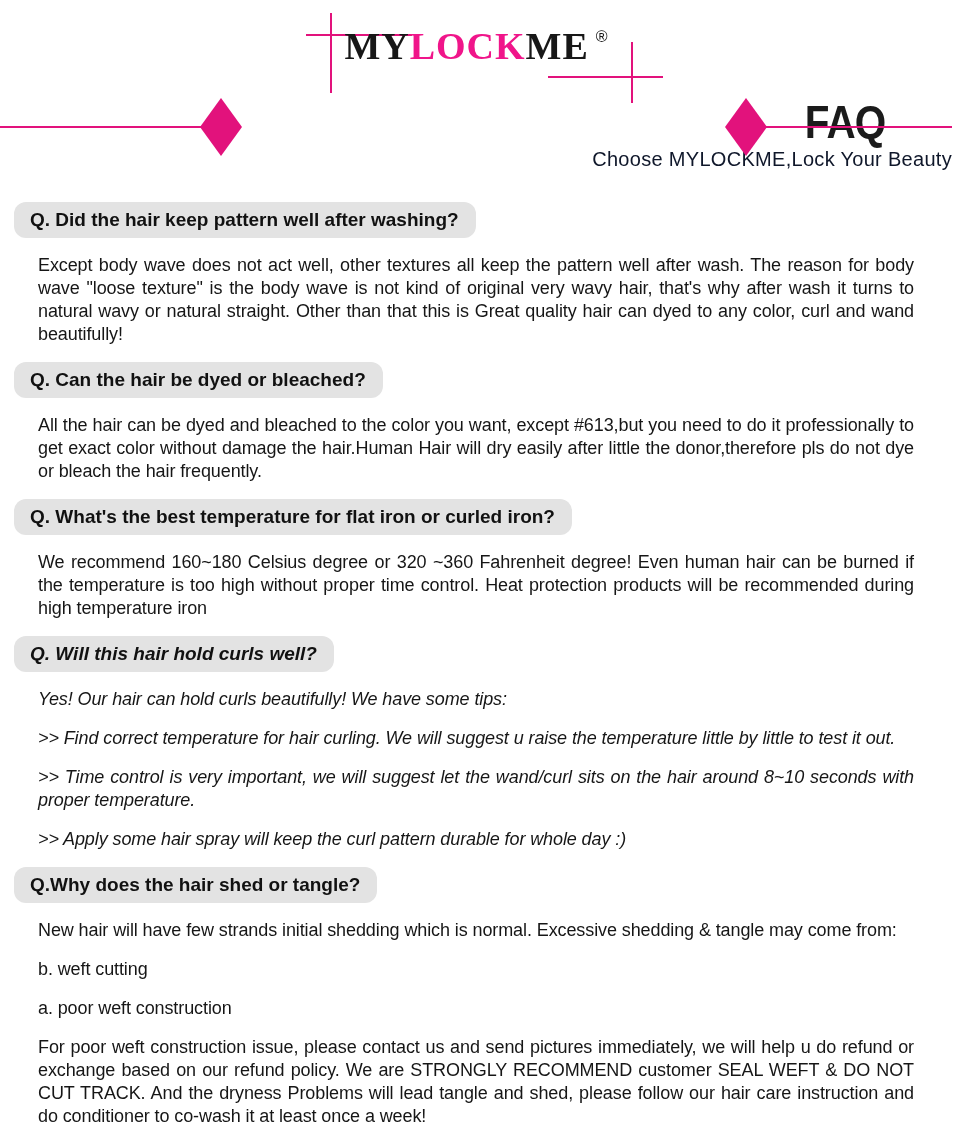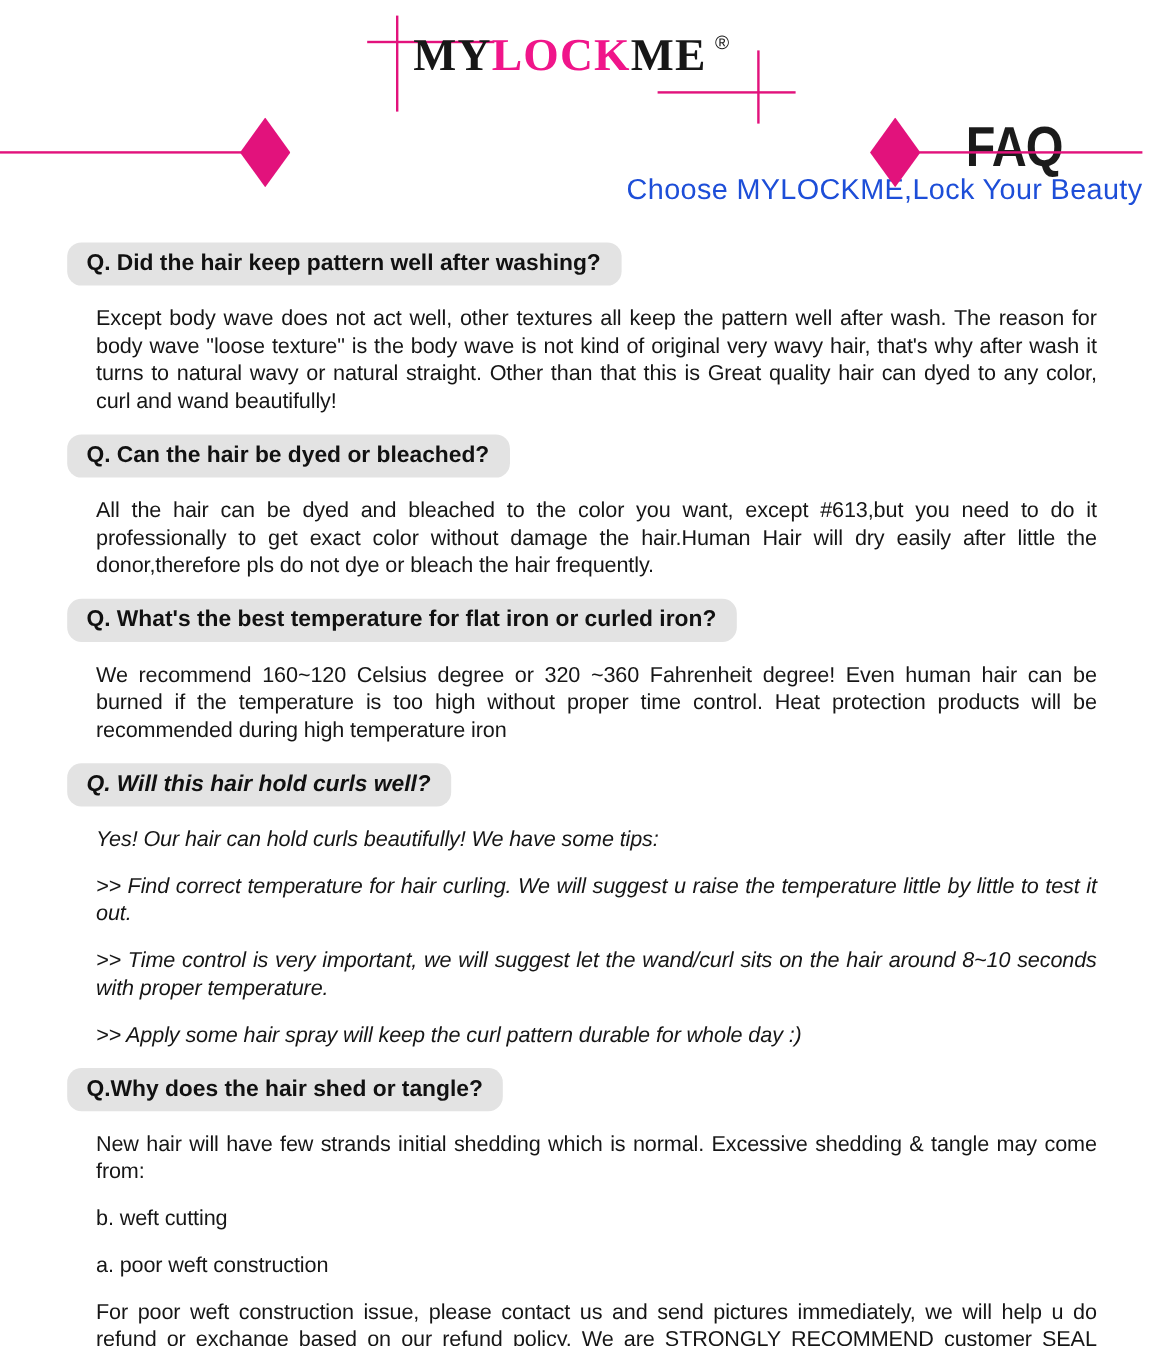--- a/index.html
+++ b/index.html
@@ -75,29 +75,29 @@
     font-size: 47px;
     line-height: 50px;
     font-weight: 800;
     letter-spacing: -1px;
     color: #1b1b1b;
     transform: scaleX(0.86);
     transform-origin: 50% 50%;
   }
   .subtitle {
     margin: 1px 0 0 0;
-    font-size: 24px;
+    font-size: 20px;
     line-height: 22px;
-    color: #1d4ed8;
+    color: #0f172a;
     letter-spacing: 0.3px;
   }
 
   
   .faq-list { position: relative; }
-  .faq-item { margin: 0; padding-left: 42px; }
+  .faq-item { margin: 0; }
   .faq-item.m17 { margin-top: 17px; }
   .faq-item.m12 { margin-top: 12px; }
   .faq-item.m15 { margin-top: 15px; }
   .faq-item.m14 { margin-top: 14px; font-style: italic; }
 
   .pill {
     display: inline-block;
     margin: 0 0 0 14px;
     padding: 7px 17px 8px 16px;
     background: #E3E3E3;
@@ -156,21 +156,21 @@
     <section class="faq-item m12">
       <h2 class="pill">Q. Can the hair be dyed or bleached?</h2>
       <div class="answer">
         <p>All the hair can be dyed and bleached to the color you want, except #613,but you need to do it professionally to get exact color without damage the hair.Human Hair will dry easily after little the donor,therefore pls do not dye or bleach the hair frequently.</p>
       </div>
     </section>
 
     <section class="faq-item m15">
       <h2 class="pill">Q. What's the best temperature for flat iron or curled iron?</h2>
       <div class="answer">
-        <p>We recommend 160~120 Celsius degree or 320 ~360 Fahrenheit degree! Even human hair can be burned if the temperature is too high without proper time control. Heat protection products will be recommended during high temperature iron</p>
+        <p>We recommend 160~180 Celsius degree or 320 ~360 Fahrenheit degree! Even human hair can be burned if the temperature is too high without proper time control. Heat protection products will be recommended during high temperature iron</p>
       </div>
     </section>
 
     <section class="faq-item m14">
       <h2 class="pill">Q. Will this hair hold curls well?</h2>
       <div class="answer">
         <p>Yes! Our hair can hold curls beautifully! We have some tips:</p>
         <p>&gt;&gt; Find correct temperature for hair curling. We will suggest u raise the temperature little by little to test it out.</p>
         <p>&gt;&gt; Time control is very important, we will suggest let the wand/curl sits on the hair around 8~10 seconds with proper temperature.</p>
         <p>&gt;&gt; Apply some hair spray will keep the curl pattern durable for whole day :)</p>

